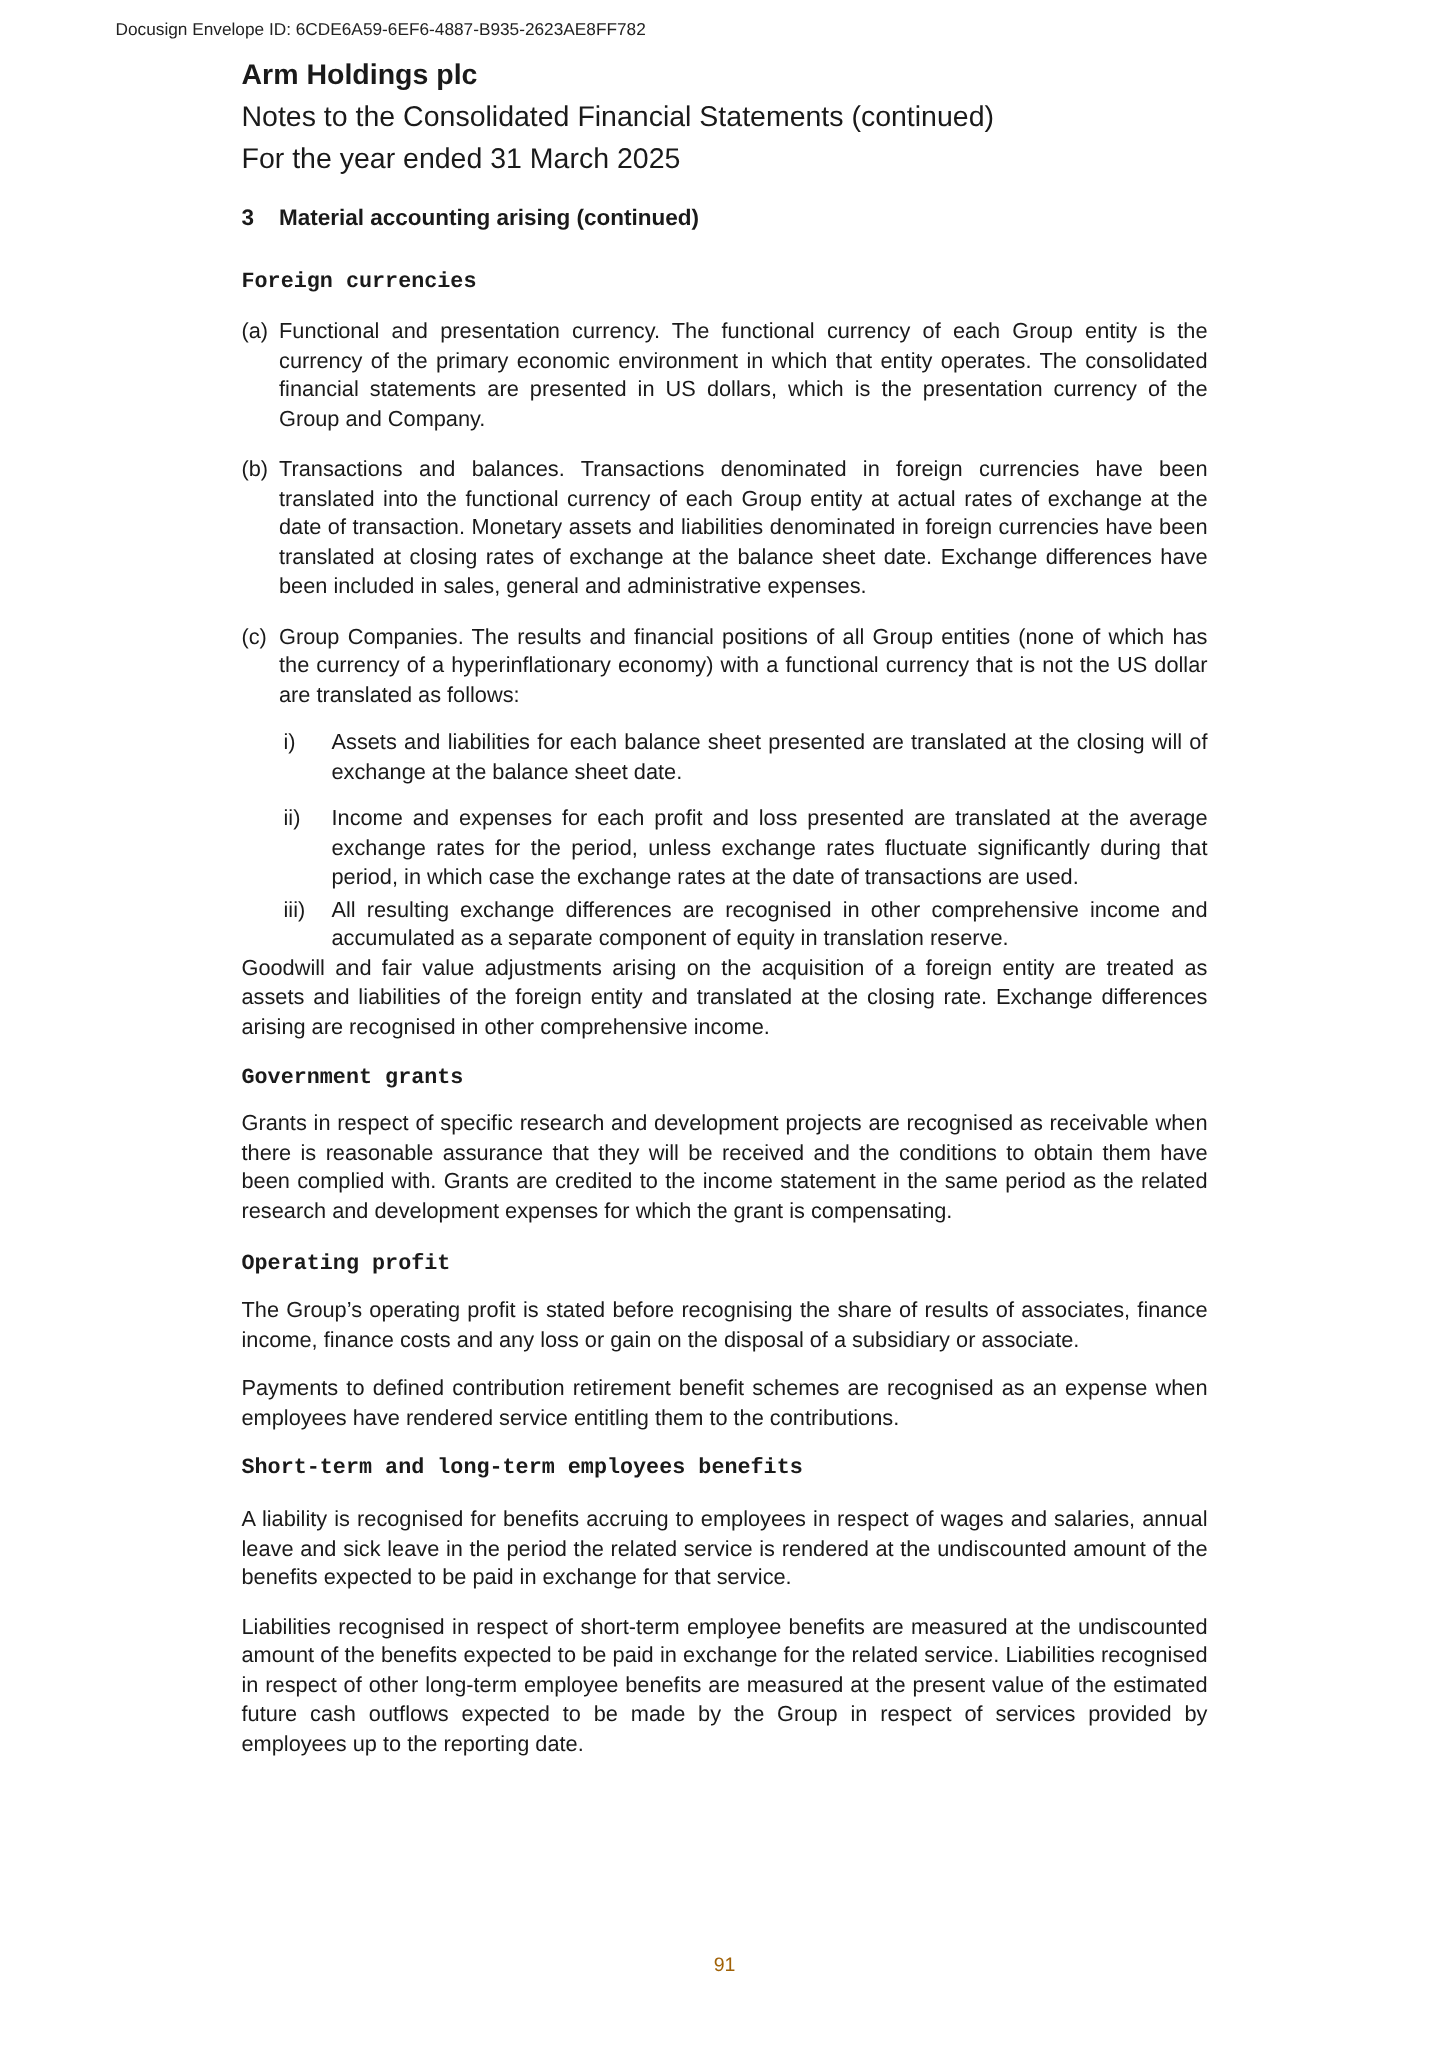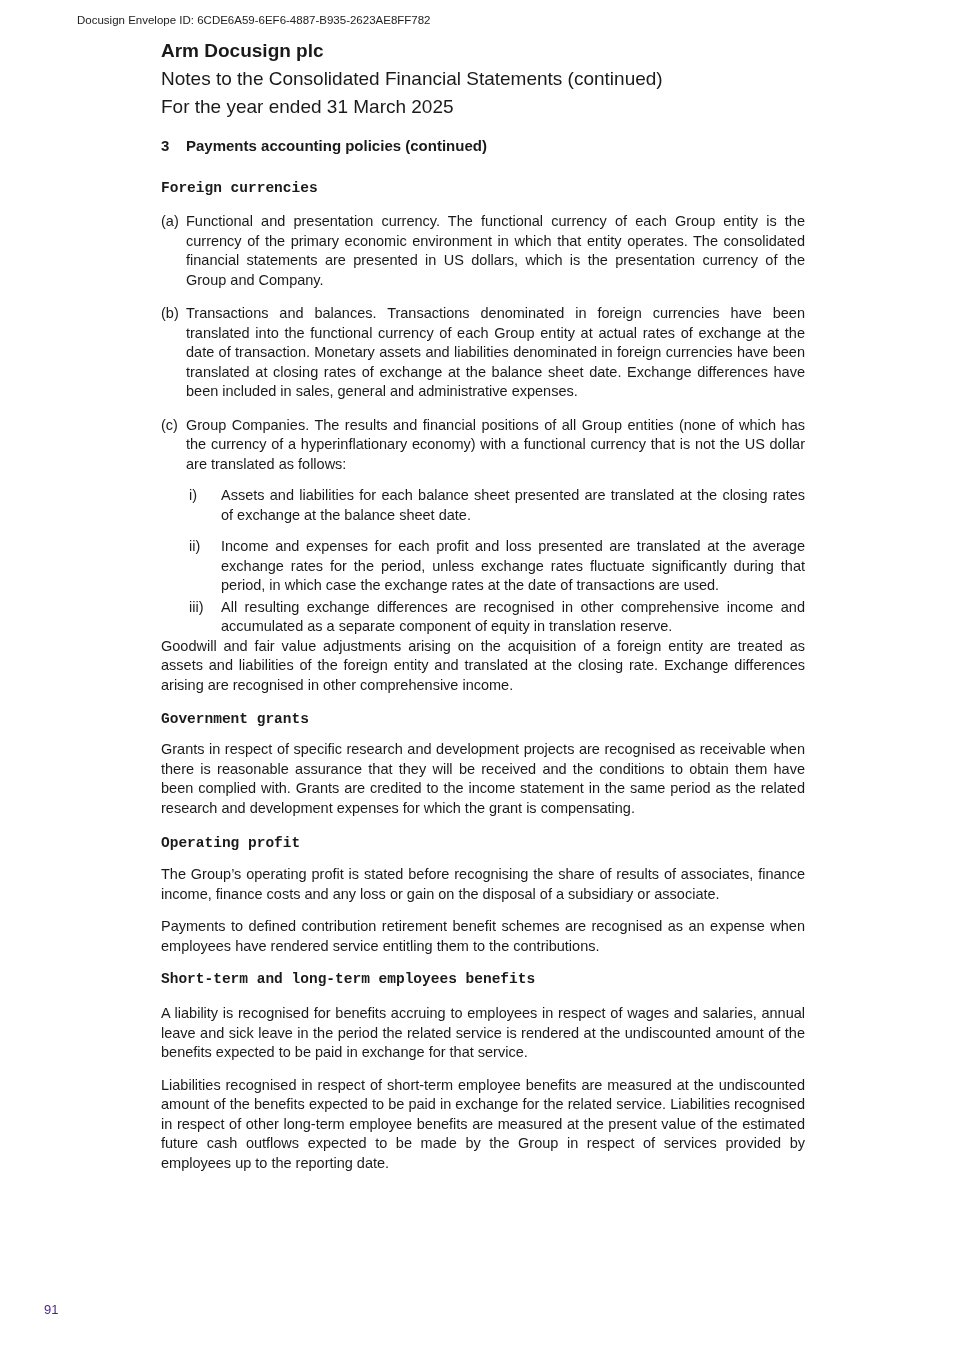--- a/index.html
+++ b/index.html
@@ -65,42 +65,43 @@
   .m-rb-body      { margin-top: 13px; }
   .m-eb-heading   { margin-top: 13px; }
   .m-eb-body1     { margin-top: 15px; }
   .m-eb-body2     { margin-top: 13px; }
 
   .page-number {
     position: absolute;
     top: 1302px;
     left: 0;
     width: 100%;
+    text-align: center;
     font-size: 13px;
-    color: #4c1d95;
+    color: #a16207;
   }
 </style>
 </head>
 <body>
 
 <div class="page">
 
   <div class="docusign">Docusign Envelope ID: 6CDE6A59-6EF6-4887-B935-2623AE8FF782</div>
 
   <div class="content">
 
     <div class="doc-header">
-      <div class="company">Arm Docusign plc</div>
+      <div class="company">Arm Holdings plc</div>
       <div>Notes to the Consolidated Financial Statements (continued)</div>
       <div>For the year ended 31 March 2025</div>
     </div>
 
     <div class="note-title">
       <span class="num">3</span>
-      <span>Payments accounting policies (continued)</span>
+      <span>Material accounting arising (continued)</span>
     </div>
 
     <div class="h m-fc-heading">Foreign currencies</div>
 
     <div class="body-text li m-item-a">
       <span class="label">(a)</span>
       <span>Functional and presentation currency. The functional currency of each Group entity is the currency of the primary economic environment in which that entity operates. The consolidated financial statements are presented in US dollars, which is the presentation currency of the Group and Company.</span>
     </div>
 
     <div class="body-text li m-item-b">
@@ -108,21 +109,21 @@
       <span>Transactions and balances. Transactions denominated in foreign currencies have been translated into the functional currency of each Group entity at actual rates of exchange at the date of transaction. Monetary assets and liabilities denominated in foreign currencies have been translated at closing rates of exchange at the balance sheet date. Exchange differences have been included in sales, general and administrative expenses.</span>
     </div>
 
     <div class="body-text li m-item-c">
       <span class="label">(c)</span>
       <span>Group Companies. The results and financial positions of all Group entities (none of which has the currency of a hyperinflationary economy) with a functional currency that is not the US dollar are translated as follows:</span>
     </div>
 
     <div class="body-text ri m-sub-i">
       <span class="label">i)</span>
-      <span>Assets and liabilities for each balance sheet presented are translated at the closing rates of exchange at the balance sheet date.</span>
+      <span>Assets and liabilities for each balance sheet presented are translated at the closing will of exchange at the balance sheet date.</span>
     </div>
 
     <div class="body-text ri m-sub-ii">
       <span class="label">ii)</span>
       <span>Income and expenses for each profit and loss presented are translated at the average exchange rates for the period, unless exchange rates fluctuate significantly during that period, in which case the exchange rates at the date of transactions are used.</span>
     </div>
 
     <div class="body-text ri m-sub-iii">
       <span class="label">iii)</span>
       <span>All resulting exchange differences are recognised in other comprehensive income and accumulated as a separate component of equity in translation reserve.</span>

